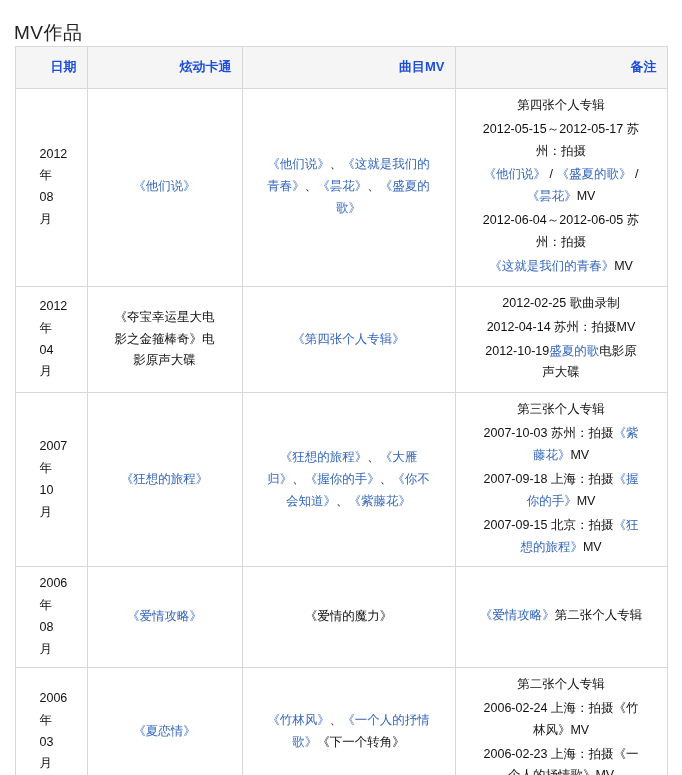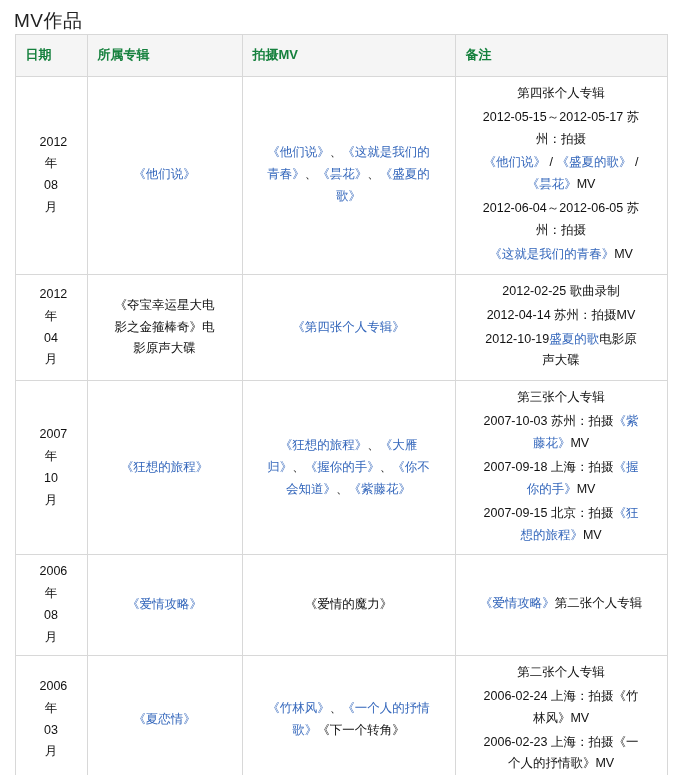--- a/index.html
+++ b/index.html
@@ -18,21 +18,21 @@
   }
   #page {
     width: 682px;
     position: relative;
   }
   .page-title {
     font-size: 19px;
     color: #222222;
     font-weight: normal;
     margin: 0;
-    padding: 8px 0 0 14px;
+    padding: 20px 0 0 14px;
     letter-spacing: 0.5px;
   }
   .table-caption {
     text-align: center;
     font-size: 14px;
     font-weight: bold;
     color: #000;
     padding: 18px 0 10px 0;
   }
   table.mv-table {
@@ -45,33 +45,33 @@
   }
   table.mv-table th,
   table.mv-table td {
     border: 1px solid #d8d8d8;
     padding: 6px 24px;
     vertical-align: middle;
     color: #111;
   }
   table.mv-table thead th {
     background: #f5f5f5;
-    text-align: left;
+    text-align: right;
     font-weight: bold;
     font-size: 13px;
     padding: 9px 10px;
-    color: #15803d;
+    color: #1d4ed8;
   }
   col.c-date   { width: 72px; }
   col.c-album  { width: 155px; }
   col.c-mv     { width: 213px; }
   col.c-note   { width: 212px; }
 
   td.cell-date {
-    text-align: center;
+    text-align: left;
     white-space: pre-line;
     color: #111;
   }
   td.cell-album {
     text-align: center;
   }
   td.cell-mv {
     text-align: center;
   }
   td.cell-note {
@@ -103,22 +103,22 @@
   <table class="mv-table">
     <colgroup>
       <col class="c-date">
       <col class="c-album">
       <col class="c-mv">
       <col class="c-note">
     </colgroup>
     <thead>
       <tr>
         <th>日期</th>
-        <th>所属专辑</th>
-        <th>拍摄MV</th>
+        <th>炫动卡通</th>
+        <th>曲目MV</th>
         <th>备注</th>
       </tr>
     </thead>
     <tbody id="tbody">
         <tr>
           <td class="cell-date">2012年
 08月</td>
           <td class="cell-album"><span class="lnk">《他们说》</span></td>
           <td class="cell-mv"><span class="lnk">《他们说》</span><span class="txt">、</span><span class="lnk">《这就是我们的青春》</span><span class="txt">、</span><span class="lnk">《昙花》</span><span class="txt">、</span><span class="lnk">《盛夏的歌》</span></td>
           <td class="cell-note">

